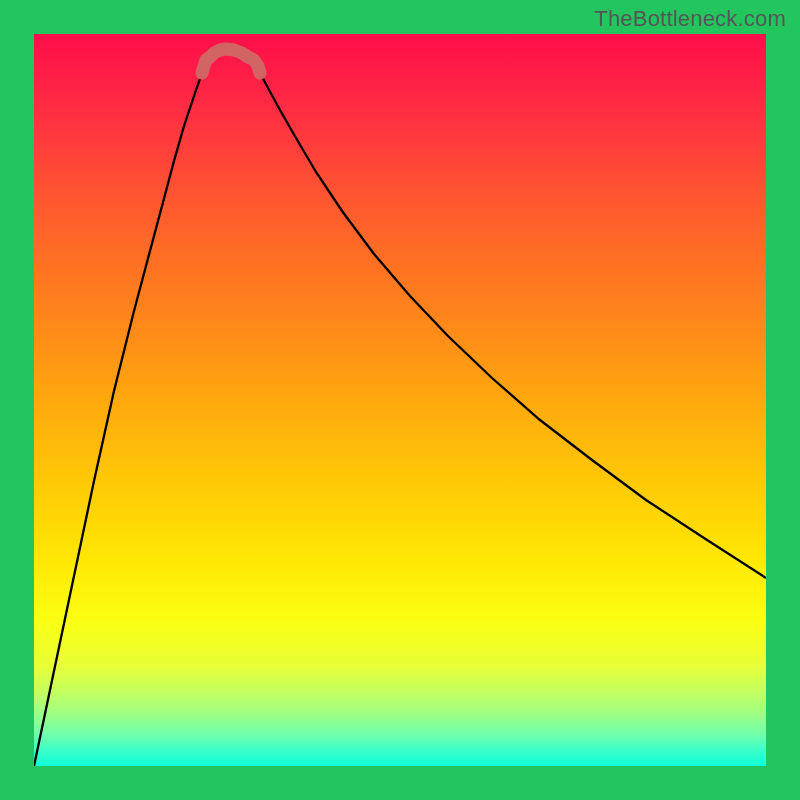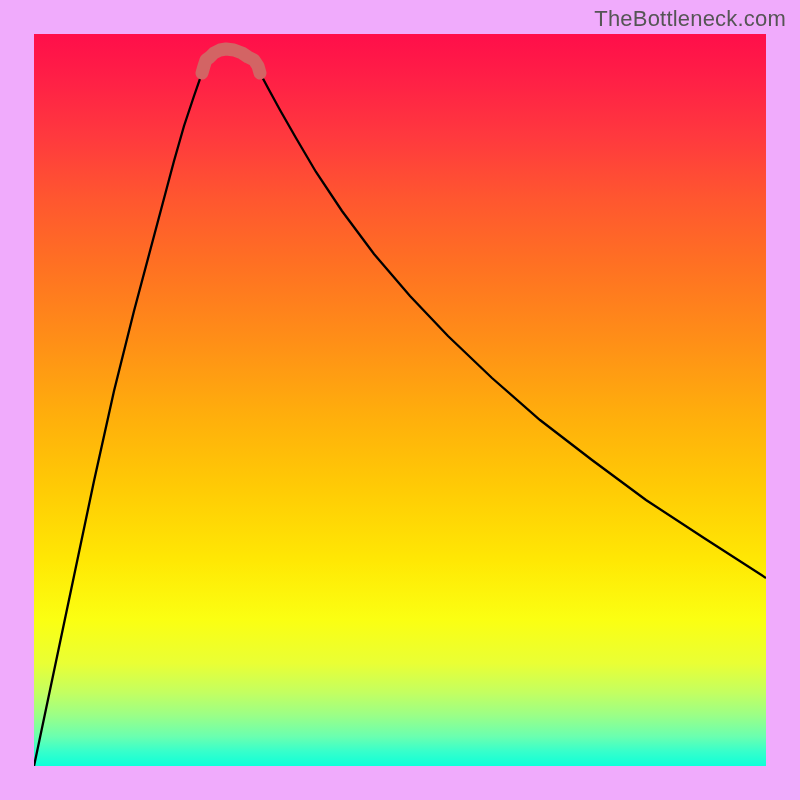--- a/index.html
+++ b/index.html
@@ -8,21 +8,21 @@
     width: 800px;
     height: 800px;
     background: #000;
     overflow: hidden;
     font-family: Arial, Helvetica, sans-serif;
   }
   .container {
     position: relative;
     width: 800px;
     height: 800px;
-    background: #f0abfc;
+    background: #22c55e;
   }
   .plot-area {
     position: absolute;
     left: 34px;
     top: 34px;
     width: 732px;
     height: 732px;
     
     background: linear-gradient(
       to bottom,

